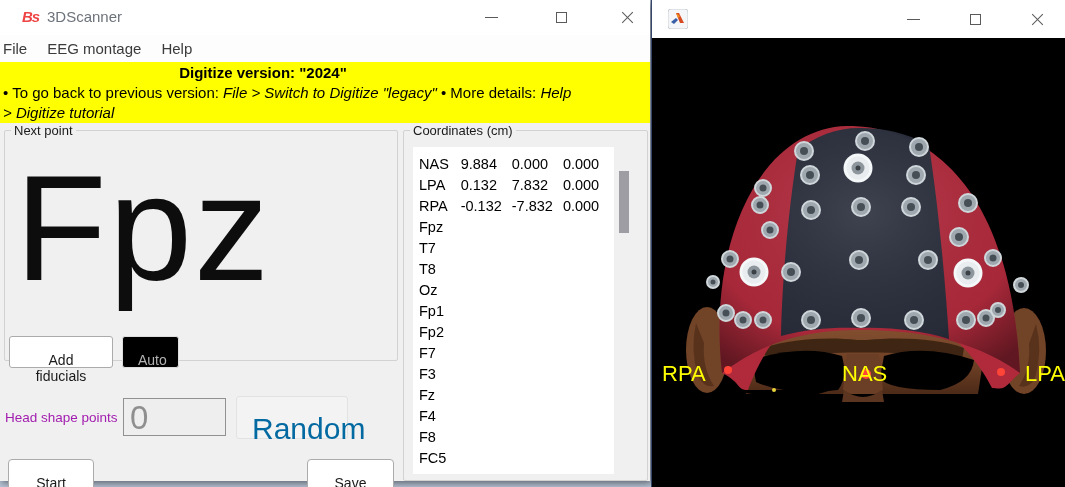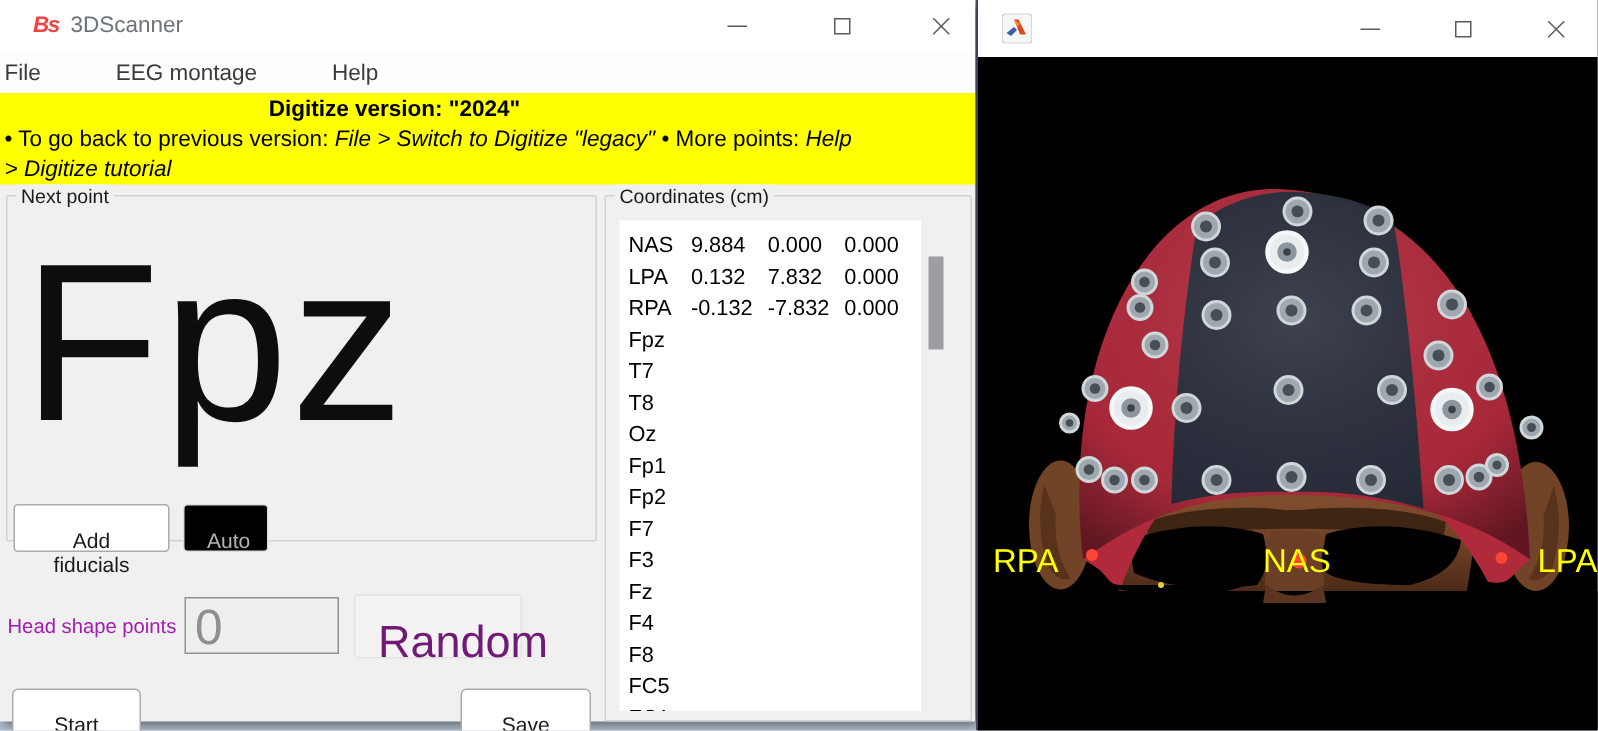--- a/index.html
+++ b/index.html
@@ -18,21 +18,21 @@
   .ctl-min-l { left:468px; } .ctl-max-l { left:538px; } .ctl-close-l { left:604px; }
   .glyph-min { width:13px; height:0; border-top:1px solid #5a5a5a; display:block; }
   .glyph-max { width:11px; height:11px; border:1px solid #5a5a5a; display:block; }
   .glyph-close { position:relative; width:13px; height:13px; display:block; }
   .glyph-close:before, .glyph-close:after { content:""; position:absolute; left:-1px; top:6px;
     width:15px; height:1px; background:#5a5a5a; }
   .glyph-close:before { transform:rotate(45deg); } .glyph-close:after { transform:rotate(-45deg); }
 
   .menubar { position:absolute; left:0; top:35px; width:100%; height:27px; background:#fdfdfd;
     display:flex; align-items:center; gap:0; font-size:15px; color:#3b3b3b; }
-  .menu-item { padding:3px 23px; margin-right:4px; }
+  .menu-item { padding:3px 8px; margin-right:4px; }
   .menu-item:first-child { padding-left:3px; }
 
   .banner { position:absolute; left:0; top:62px; width:100%; height:61px; background:#ffff00;
     color:#000; font-size:15px; line-height:20px; padding:1px 3px 0 3px; }
   .banner .b-title { display:block; width:520px; text-align:center; font-weight:bold; }
   .banner i { font-style:italic; }
 
   .groupbox { position:absolute; border:1px solid #d2d2d2; border-radius:2px; }
   .group-label { position:absolute; top:-8px; left:6px; background:#f0f0f0; padding:0 3px;
     font-size:13px; color:#1a1a1a; line-height:15px; }
@@ -46,21 +46,21 @@
     cursor:pointer; padding:15px; }
   .btn-addfid { left:4px; top:205px; width:104px; height:21px; }
   .btn-auto { left:117px; top:205px; width:57px; height:21px; background:#000000;
     border-color:#dedede; color:#b3b3b3; cursor:default; }
 
   .hsp-label { position:absolute; left:5px; top:410px; font-size:13.5px; color:#a21caf; }
   .hsp-count { position:absolute; left:123px; top:398px; width:103px; height:38px;
     background:#eeeeee; border:1px solid #919191; font-size:33px; color:#8f8f8f;
     padding:1px 0 0 6px; line-height:36px; }
   .btn-random { left:236px; top:396px; width:112px; height:43px; background:#f3f3f3;
-    border-color:#e2e2e2; color:#701a75; font-size:30px; cursor:default; }
+    border-color:#e2e2e2; color:#0369a1; font-size:30px; cursor:default; }
   .btn-startover { left:8px; top:459px; width:86px; height:21px; border-radius:4px; }
   .btn-saveas { left:307px; top:459px; width:87px; height:21px; border-radius:4px; }
 
   .grp-coord { left:403px; top:130px; width:245px; height:351px; }
   .coord-list { position:absolute; left:9px; top:16px; width:201px; height:327px;
     background:#ffffff; overflow:hidden; padding-top:6px; }
   .coord-row { display:flex; height:21px; align-items:center; font-size:14.5px; color:#000;
     padding-left:6px; }
   .coord-name { width:44px; }
   .coord-val { width:54px; text-align:left; }
@@ -98,21 +98,21 @@
   </div>
 
   <div class="menubar">
     <span class="menu-item">File</span>
     <span class="menu-item">EEG montage</span>
     <span class="menu-item">Help</span>
   </div>
 
   <div class="banner">
     <span class="b-title">Digitize version: "2024"</span>
-    <span><span>• To go back to previous version: </span><i>File &gt; Switch to Digitize "legacy"</i><span> • More points: </span><i>Help</i></span><br>
+    <span><span>• To go back to previous version: </span><i>File &gt; Switch to Digitize "legacy"</i><span> • More details: </span><i>Help</i></span><br>
     <i>&gt; Digitize tutorial</i>
   </div>
 
   <div class="groupbox grp-next">
     <span class="group-label">Next point</span>
     <div class="fpz">Fpz</div>
     <button class="btn btn-addfid">Add fiducials</button>
     <button class="btn btn-auto">Auto</button>
   </div>
 

